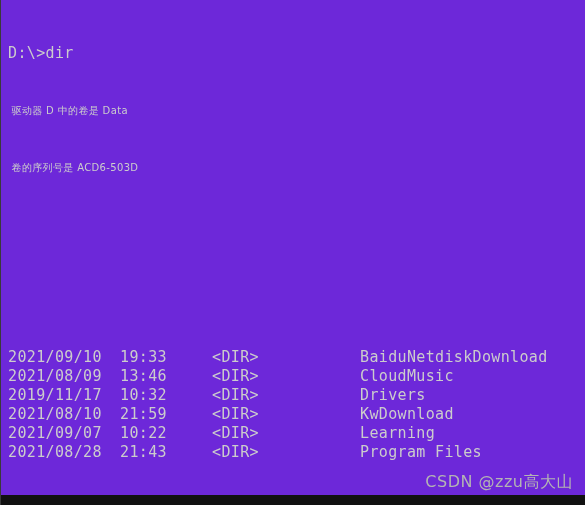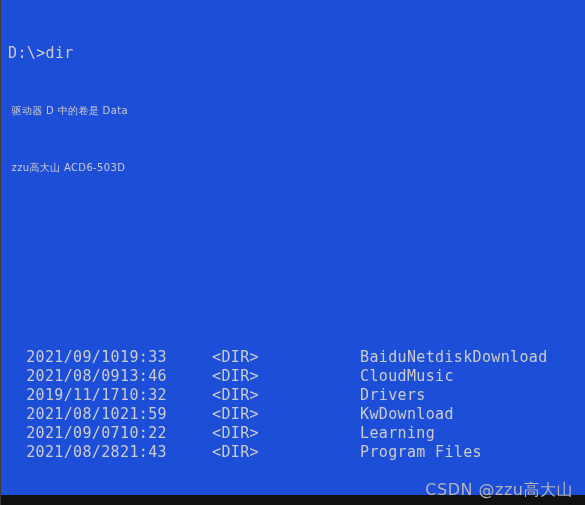--- a/index.html
+++ b/index.html
@@ -4,21 +4,21 @@
 <style>
   html, body {
     margin: 0;
     padding: 0;
     background: #000000;
   }
   #console {
     position: relative;
     width: 585px;
     height: 505px;
-    background: #1d4ed8;
+    background: #6d28d9;
     border-left: 1px solid #3a3a3a;
     box-sizing: border-box;
     overflow: hidden;
     font-family: "DejaVu Sans Mono", "Liberation Mono", monospace;
     font-size: 15px;
     line-height: 19px;
     color: #cccccc;
     -webkit-font-smoothing: none;
   }
   .bottom-strip {
@@ -35,49 +35,49 @@
     top: 6px;
     right: 0;
     white-space: pre;
   }
   .line {
     height: 19px;
     white-space: pre;
     letter-spacing: 0.35px;
   }
   .line.blank { height: 19px; }
-  .col-date   { display: inline-block; width: 112px; text-align: right; }
+  .col-date   { display: inline-block; width: 112px; }
   .col-time   { display: inline-block; width: 92px; }
   .col-dir    { display: inline-block; width: 148px; }
   .col-name   { display: inline-block; }
   .cjk {
     font-family: "DejaVu Sans", "Liberation Sans", sans-serif;
     font-size: 10px;
   }
   .watermark {
     position: absolute;
     right: 12px;
-    bottom: 6px;
+    bottom: 14px;
     font-family: "DejaVu Sans", "Liberation Sans", sans-serif;
     font-size: 16px;
     color: #b4b4b4;
     letter-spacing: 0.5px;
     white-space: pre;
   }
 </style>
 </head>
 <body>
 
 <div id="console">
   <div class="bottom-strip"></div>
 
   <div class="lines">
     <div class="line">D:\&gt;dir</div>
     <div class="line cjk"> 驱动器 D 中的卷是 Data</div>
-    <div class="line cjk"> zzu高大山 ACD6-503D</div>
+    <div class="line cjk"> 卷的序列号是 ACD6-503D</div>
     <div class="line blank"></div>
     <div class="line blank"></div>
 
     <div id="entries"><div class="line"><span class="col-date">2021/09/10</span><span class="col-time">19:33</span><span class="col-dir">&lt;DIR&gt;</span><span class="col-name">BaiduNetdiskDownload</span></div><div class="line"><span class="col-date">2021/08/09</span><span class="col-time">13:46</span><span class="col-dir">&lt;DIR&gt;</span><span class="col-name">CloudMusic</span></div><div class="line"><span class="col-date">2019/11/17</span><span class="col-time">10:32</span><span class="col-dir">&lt;DIR&gt;</span><span class="col-name">Drivers</span></div><div class="line"><span class="col-date">2021/08/10</span><span class="col-time">21:59</span><span class="col-dir">&lt;DIR&gt;</span><span class="col-name">KwDownload</span></div><div class="line"><span class="col-date">2021/09/07</span><span class="col-time">10:22</span><span class="col-dir">&lt;DIR&gt;</span><span class="col-name">Learning</span></div><div class="line"><span class="col-date">2021/08/28</span><span class="col-time">21:43</span><span class="col-dir">&lt;DIR&gt;</span><span class="col-name">Program Files</span></div></div>
 
     
 
     
   </div>
 

